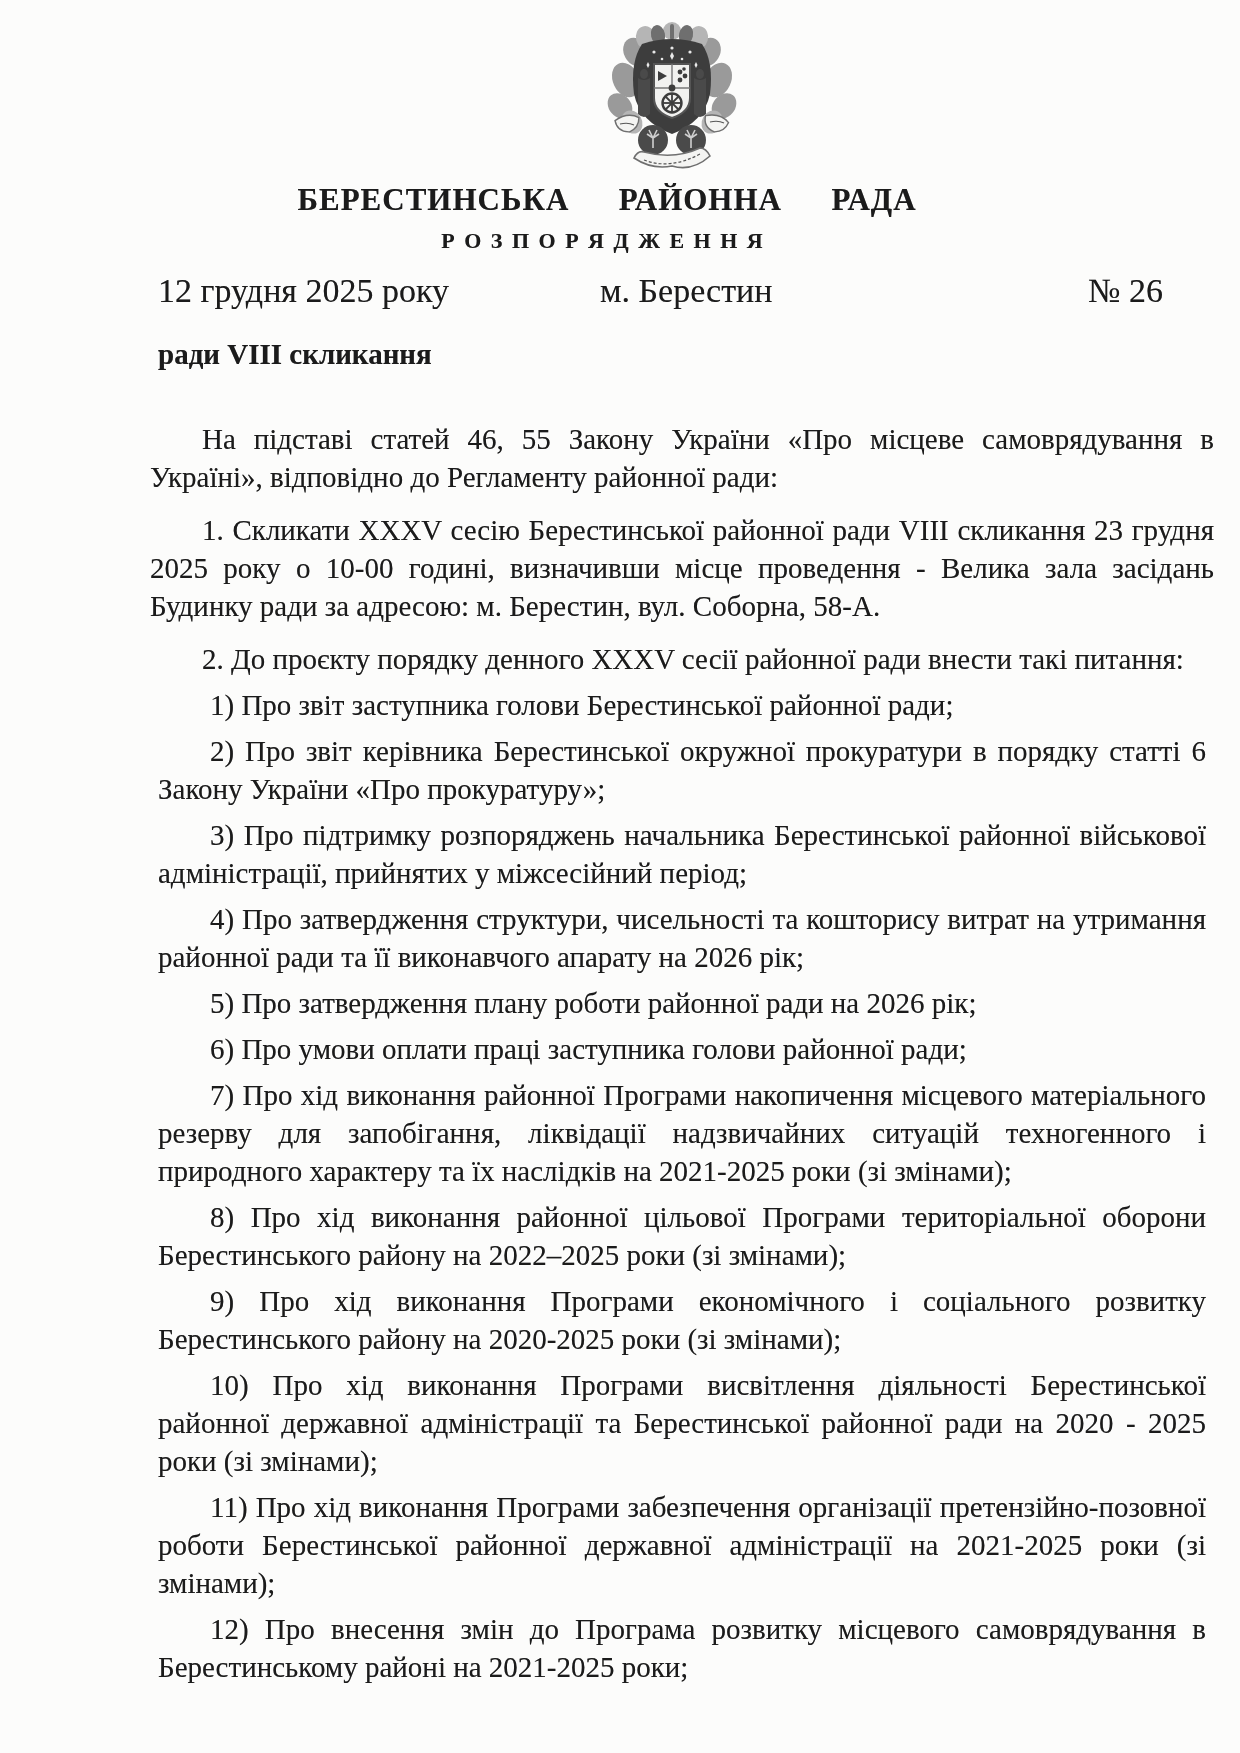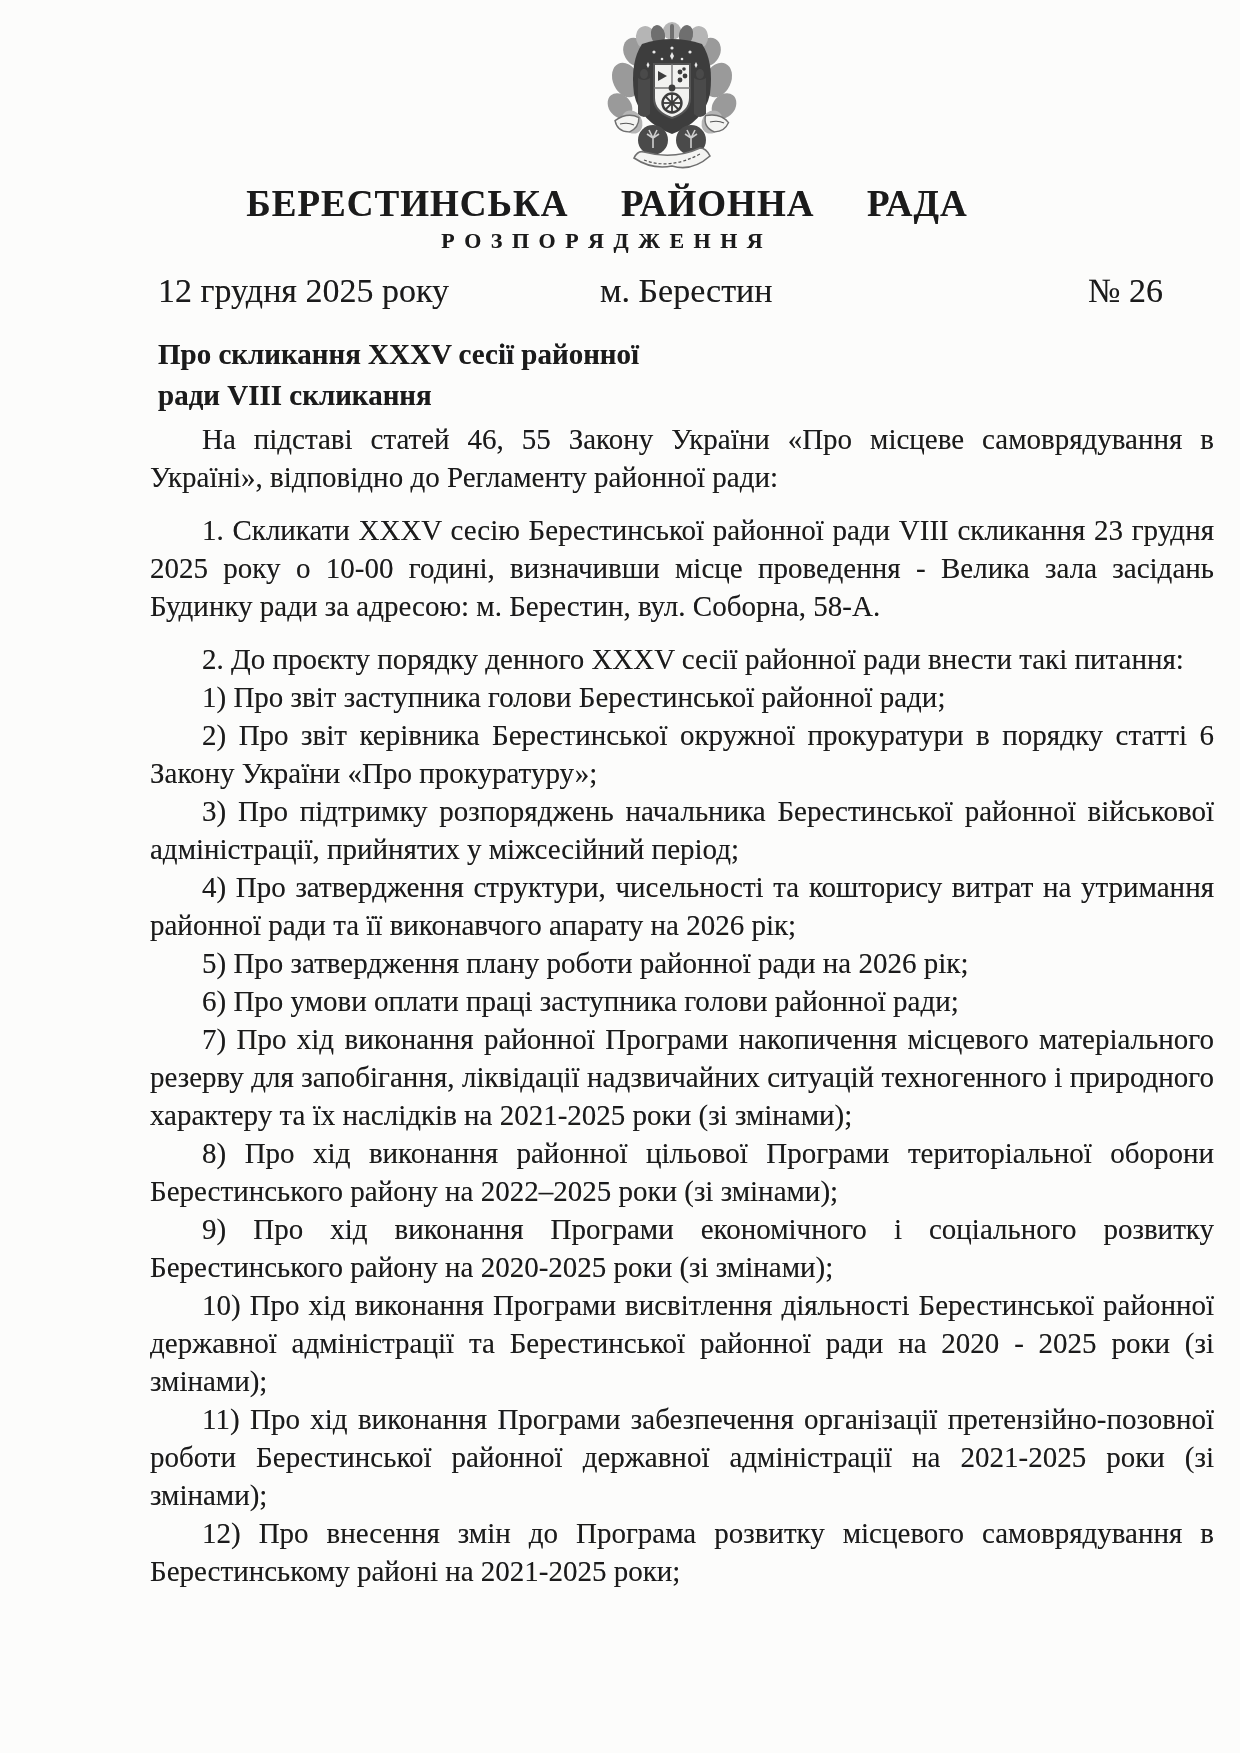--- a/index.html
+++ b/index.html
@@ -20,21 +20,21 @@
   .emblem{
     position:absolute;
     left:592px; top:22px;
     width:160px; height:154px;
   }
   .council-name{
     position:absolute;
     top:182px; left:8px; right:34px;
     text-align:center;
     font-weight:bold;
-    font-size:37px;
+    font-size:31px;
     letter-spacing:1px;
     word-spacing:16px;
     white-space:pre;
   }
   .doc-type{
     position:absolute;
     top:228px; left:0; right:34px;
     text-align:center;
     font-weight:bold;
     font-size:22px;
@@ -62,21 +62,21 @@
     top:420px; left:150px; right:26px;
     font-size:29px;
     line-height:38px;
     text-align:justify;
   }
   .body-text p{
     margin:0;
     text-indent:52px;
   }
   .para-gap{margin-top:15px !important;}
-  .agenda p{margin:0;}
+  .agenda p{margin:8px;}
 </style>
 </head>
 <body>
 
 <div class="page">
 
   <div class="emblem">
     <svg viewBox="0 0 160 154" width="160" height="154" xmlns="http://www.w3.org/2000/svg">
 
       <g fill="#9a9a9a">
@@ -163,21 +163,20 @@
   <div class="council-name">БЕРЕСТИНСЬКА  РАЙОННА  РАДА</div>
   <div class="doc-type">Р О З П О Р Я Д Ж Е Н Н Я</div>
 
   <div class="meta-row">
     <span class="meta-date">12 грудня 2025 року</span>
     <span class="meta-place">м. Берестин</span>
     <span class="meta-number">№ 26</span>
   </div>
 
   <div class="subject">
-    <div>Про скликання XXXV сесії районної</div>
     <div>ради VIII скликання</div>
   </div>
 
   <div class="body-text">
     <p>На підставі статей 46, 55 Закону України «Про місцеве самоврядування в Україні», відповідно до Регламенту районної ради:</p>
     <p class="para-gap">1. Скликати XXXV сесію Берестинської районної ради VIII скликання 23 грудня 2025 року о 10-00 годині, визначивши місце проведення - Велика зала засідань Будинку ради за адресою: м. Берестин,  вул. Соборна, 58-А.</p>
     <p class="para-gap">2. До проєкту порядку денного XXXV сесії районної ради внести такі питання:</p>
     <div class="agenda">
       <p>1) Про звіт заступника голови Берестинської районної ради;</p>
       <p>2) Про звіт керівника Берестинської окружної прокуратури в порядку статті 6 Закону України «Про прокуратуру»;</p>

